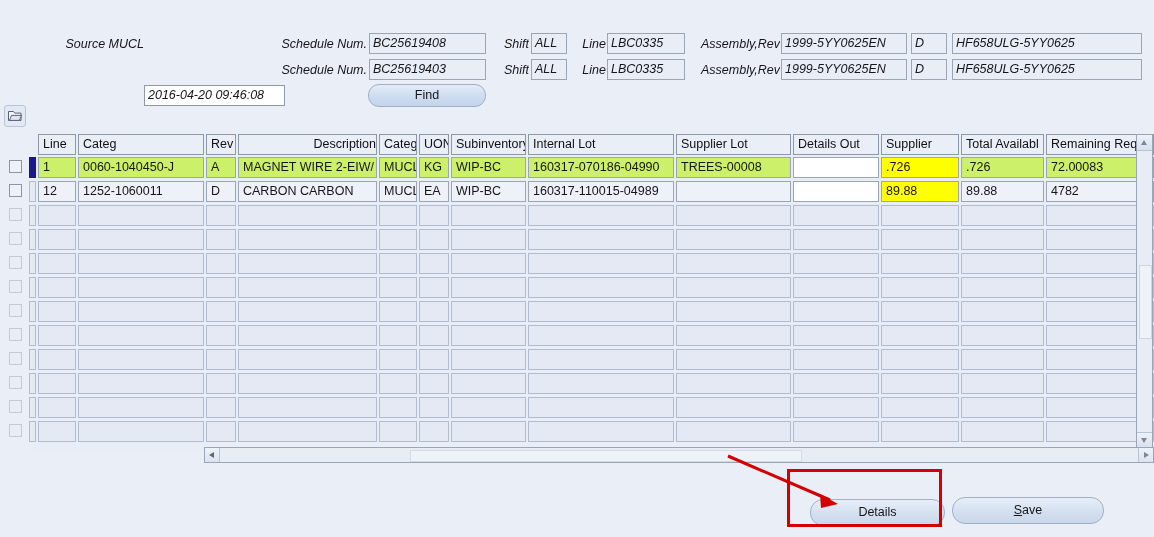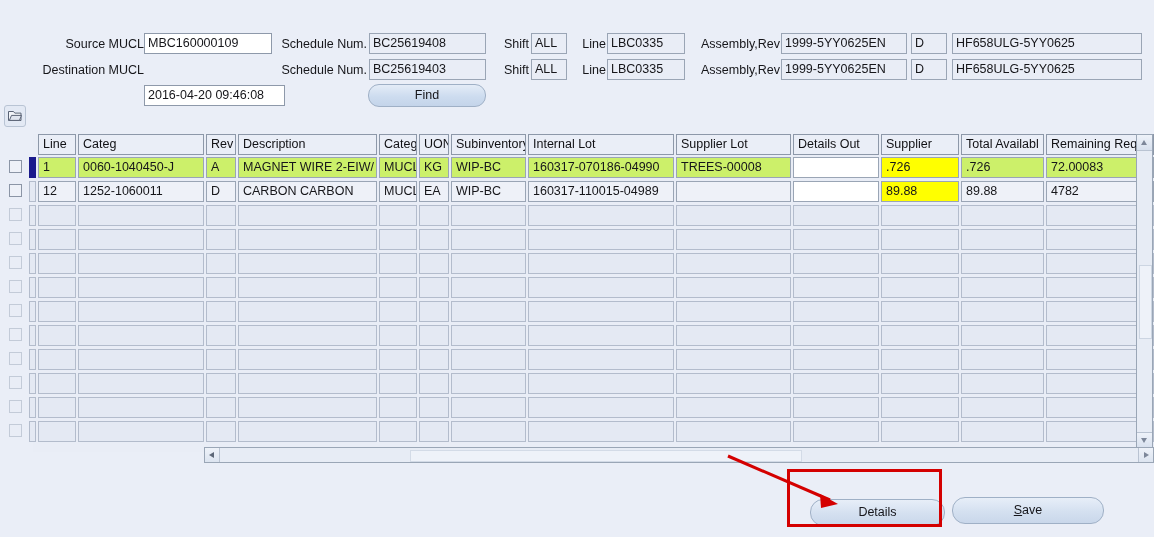--- a/index.html
+++ b/index.html
@@ -18,20 +18,21 @@
     position: relative;
     -webkit-font-smoothing: none;
   }
 
   
   #header-form {
     position: absolute;
     left: 0; top: 28px;
     width: 1154px;
     height: 90px;
+    font-style: italic;
   }
   .form-row {
     position: absolute;
     height: 22px;
     left: 0;
     width: 1154px;
   }
   .form-row.r1 { top: 5px; }
   .form-row.r2 { top: 31px; }
   .form-row.r3 { top: 57px; }
@@ -253,35 +254,33 @@
     pointer-events: none;
   }
 </style>
 </head>
 <body>
 
 <div id="header-form">
 
   <div class="form-row r1">
     <div class="lbl" style="left:28px; width:116px;">Source MUCL</div>
-    <div class="fld white" style="left:144px; width:128px;">MBC160000109</div>
     <div class="lbl" style="left:276px; width:91px;">Schedule Num.</div>
     <div class="fld" style="left:369px; width:117px;">BC25619408</div>
     <div class="lbl" style="left:497px; width:32px;">Shift</div>
     <div class="fld" style="left:531px; width:36px;">ALL</div>
     <div class="lbl" style="left:573px; width:33px;">Line</div>
     <div class="fld" style="left:607px; width:78px;">LBC0335</div>
     <div class="lbl" style="left:694px; width:86px;">Assembly,Rev</div>
     <div class="fld" style="left:781px; width:126px;">1999-5YY0625EN</div>
     <div class="fld" style="left:911px; width:36px;">D</div>
     <div class="fld" style="left:952px; width:190px;">HF658ULG-5YY0625</div>
   </div>
 
   <div class="form-row r2">
-    <div class="lbl" style="left:20px; width:124px;">Destination MUCL</div>
     <div class="lbl" style="left:276px; width:91px;">Schedule Num.</div>
     <div class="fld" style="left:369px; width:117px;">BC25619403</div>
     <div class="lbl" style="left:497px; width:32px;">Shift</div>
     <div class="fld" style="left:531px; width:36px;">ALL</div>
     <div class="lbl" style="left:573px; width:33px;">Line</div>
     <div class="fld" style="left:607px; width:78px;">LBC0335</div>
     <div class="lbl" style="left:694px; width:86px;">Assembly,Rev</div>
     <div class="fld" style="left:781px; width:126px;">1999-5YY0625EN</div>
     <div class="fld" style="left:911px; width:36px;">D</div>
     <div class="fld" style="left:952px; width:190px;">HF658ULG-5YY0625</div>
@@ -301,21 +300,21 @@
       <path d="M2.4 12.4l2.1-5h10l-2.1 5z" fill="#dfe4ee" stroke="#5a6375" stroke-width="1"></path>
     </svg>
   </span>
 </div>
 
 <div id="grid-panel">
   <div id="grid-header">
       <div class="hdr-cell" style="left: 5px; width: 38px;">Line</div>
       <div class="hdr-cell" style="left: 45px; width: 126px;">Categ</div>
       <div class="hdr-cell" style="left: 173px; width: 30px;">Rev</div>
-      <div class="hdr-cell" style="left: 205px; width: 139px;">Description</div>
+      <div class="hdr-cell" style="left: 205px; width: 139px; text-align: right;">Description</div>
       <div class="hdr-cell" style="left: 346px; width: 38px;">Categ</div>
       <div class="hdr-cell" style="left: 386px; width: 30px;">UON</div>
       <div class="hdr-cell" style="left: 418px; width: 75px;">Subinventory</div>
       <div class="hdr-cell" style="left: 495px; width: 146px;">Internal Lot</div>
       <div class="hdr-cell" style="left: 643px; width: 115px;">Supplier Lot</div>
       <div class="hdr-cell" style="left: 760px; width: 86px;">Details Out</div>
       <div class="hdr-cell" style="left: 848px; width: 78px;">Supplier</div>
       <div class="hdr-cell" style="left: 928px; width: 83px;">Total Availabl</div>
       <div class="hdr-cell" style="left: 1013px; width: 108px;">Remaining Req</div>
     </div>

